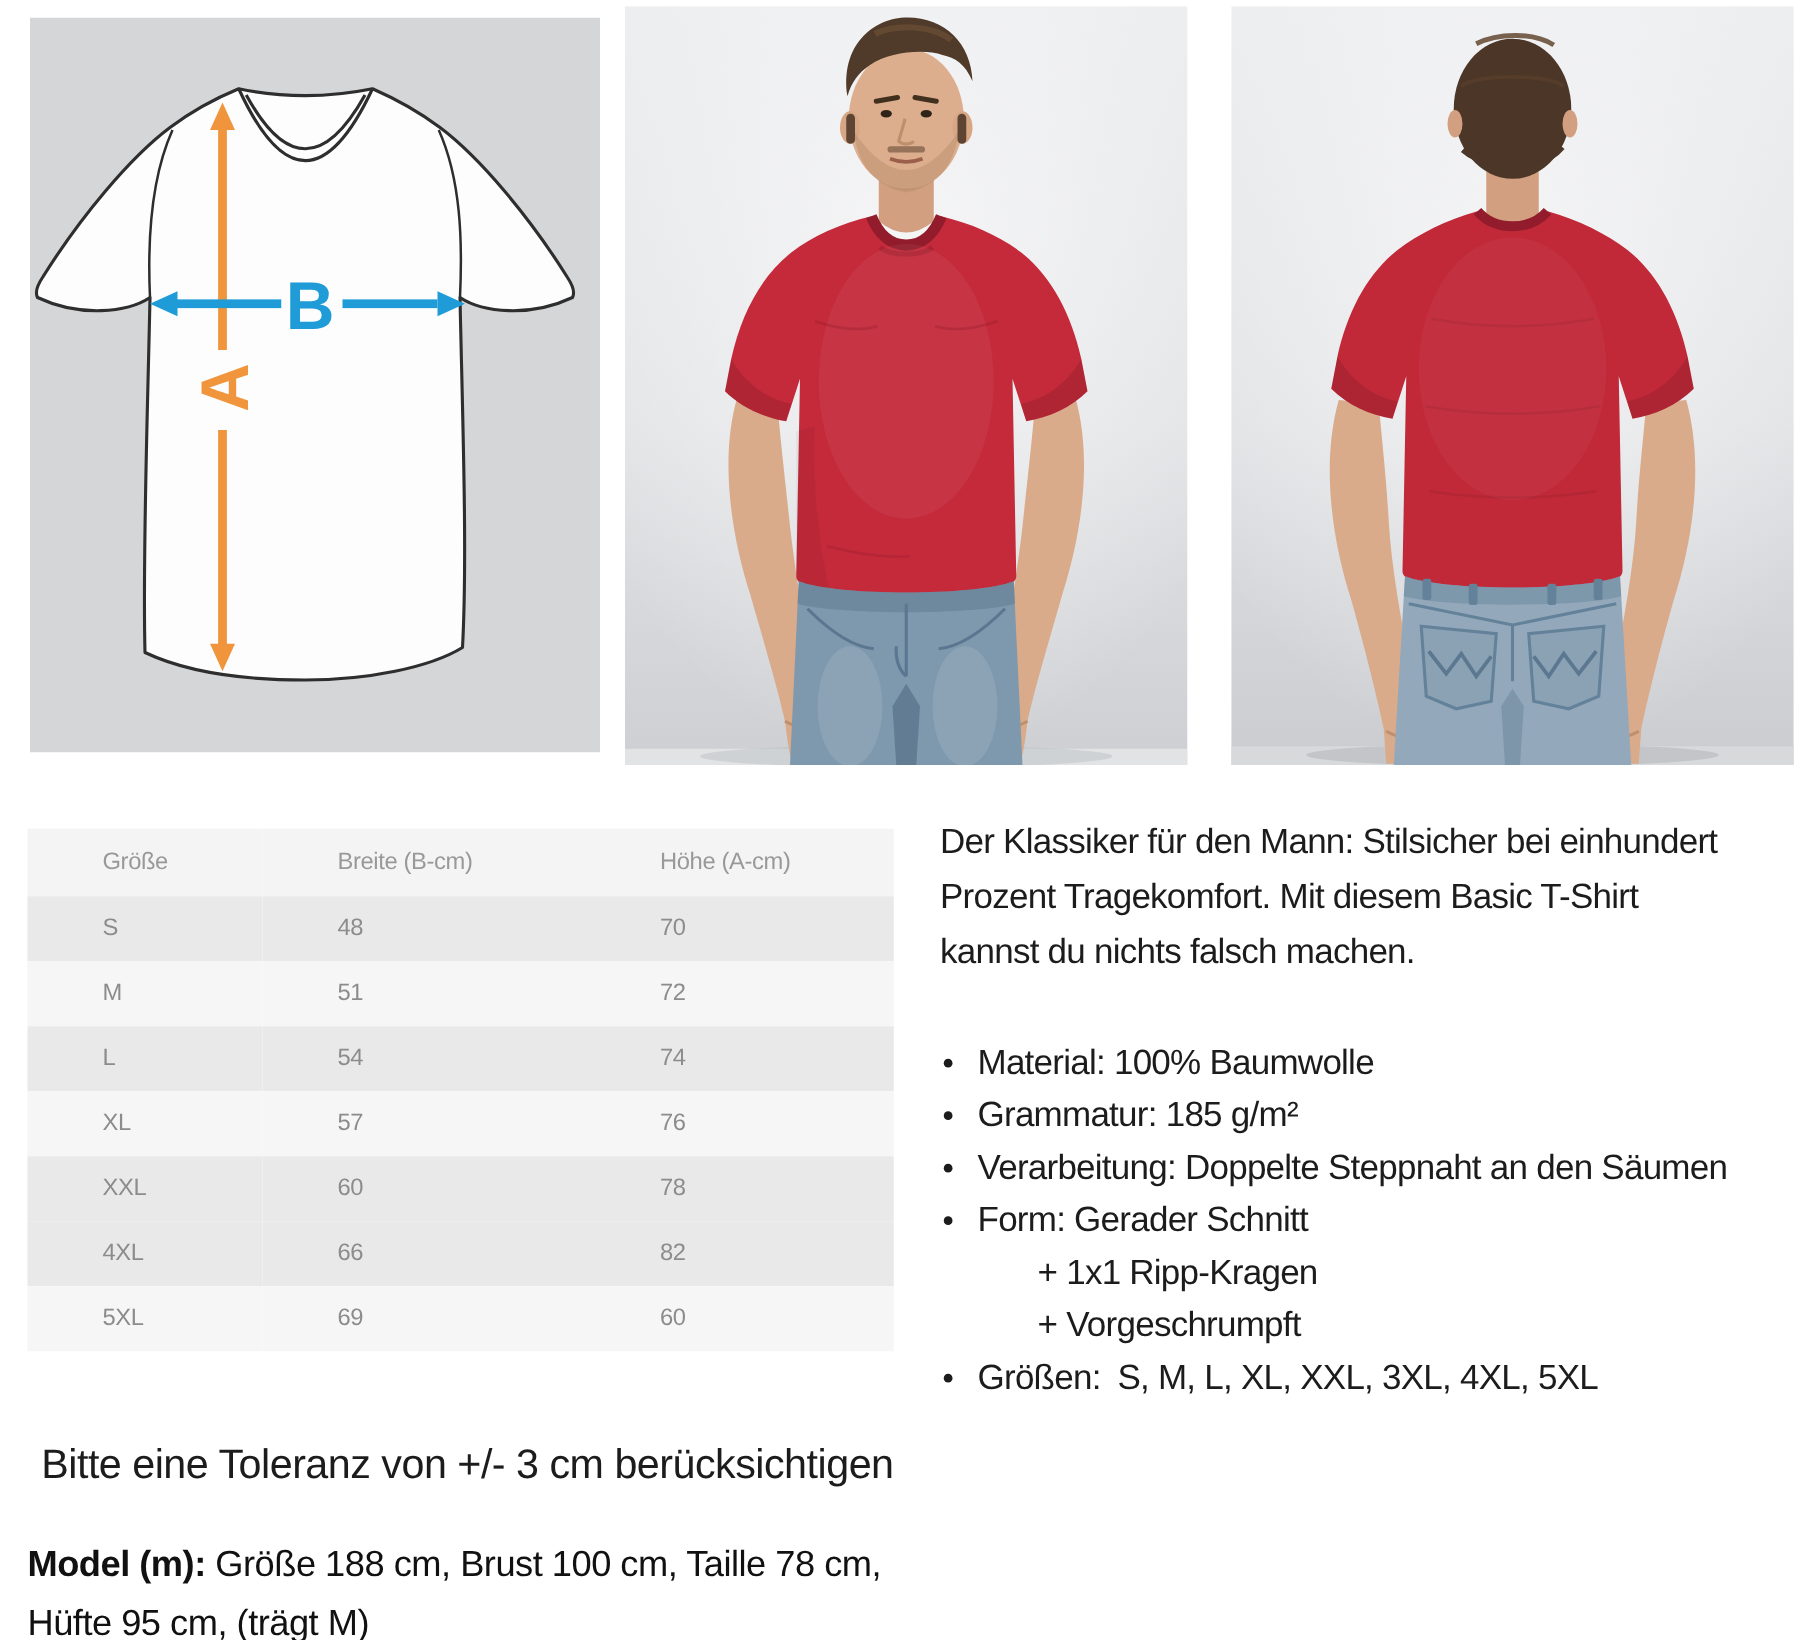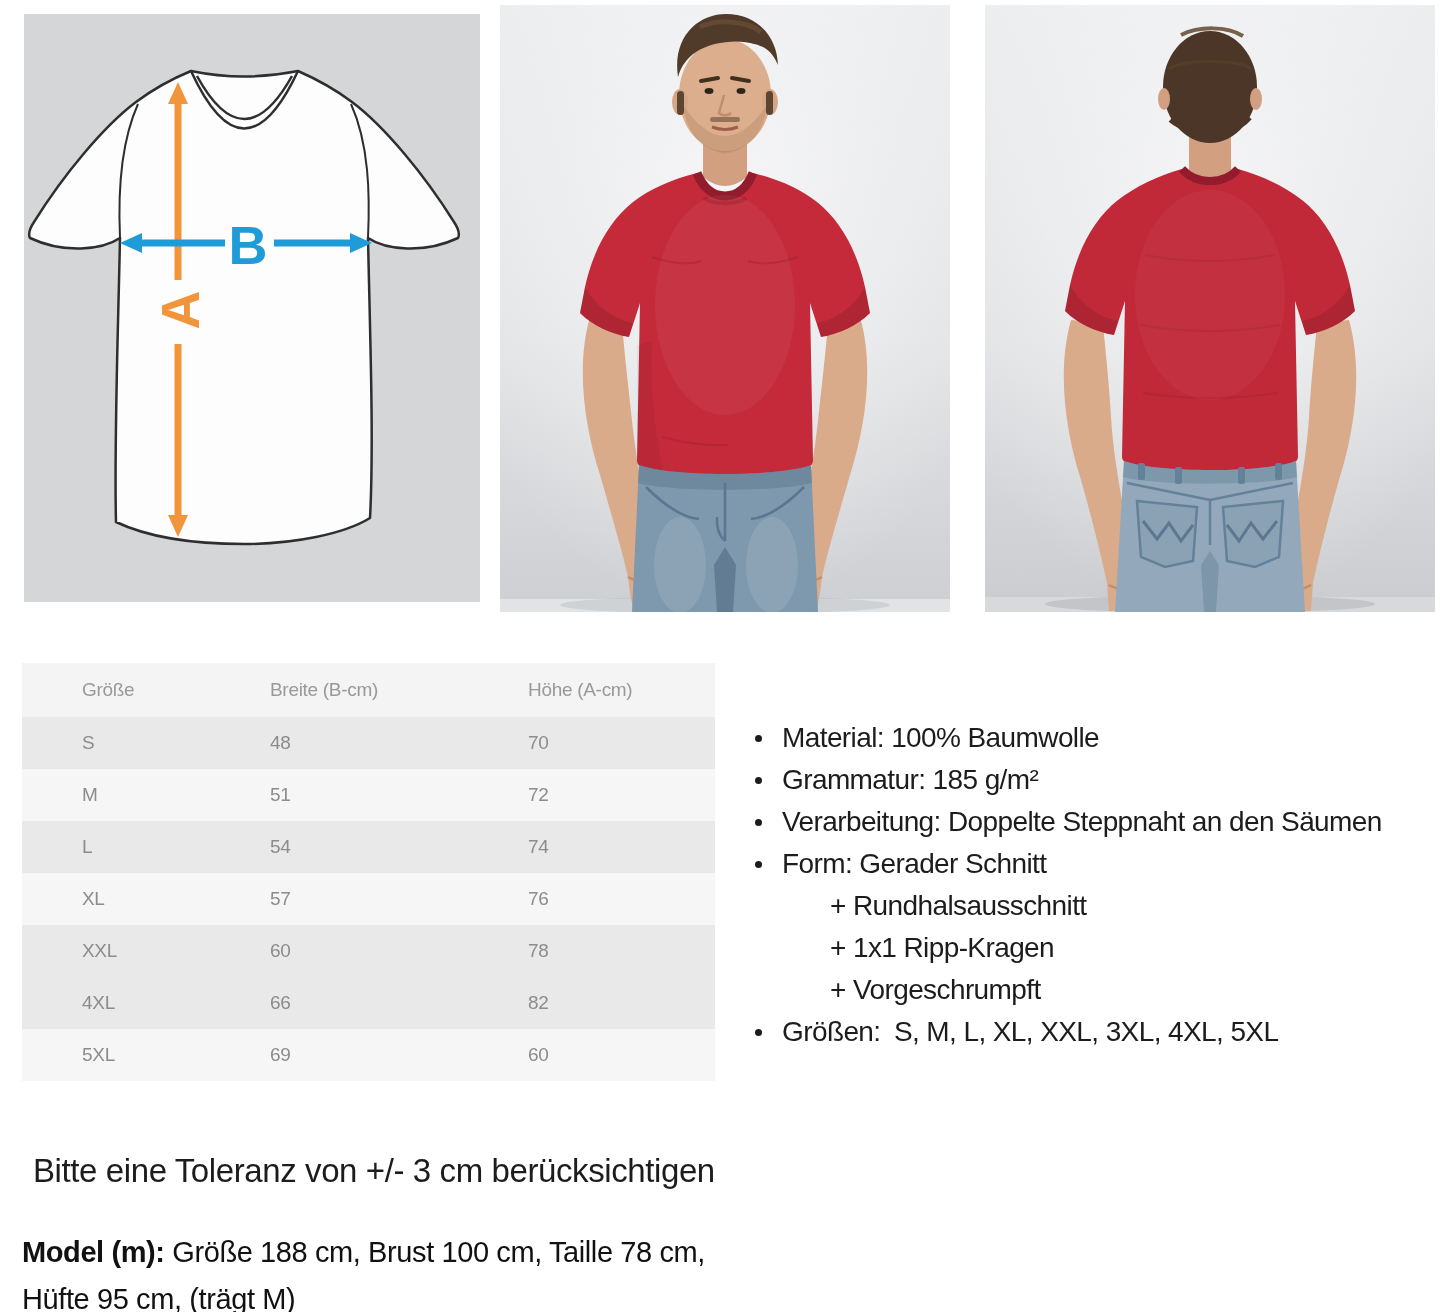--- a/index.html
+++ b/index.html
@@ -23,21 +23,21 @@
   .size-table tr.dark{background:#e9e9ea;}
   .size-table tr.light{background:#f6f6f7;}
 
   .tolerance{position:absolute;left:33px;top:1152px;font-size:33px;letter-spacing:-0.4px;color:#1c1c1c;white-space:nowrap;}
   .model-info{position:absolute;left:22px;top:1229px;font-size:29px;line-height:47px;letter-spacing:-0.4px;color:#111111;white-space:nowrap;}
   .model-info b{font-weight:bold;}
 
   
   .desc{position:absolute;left:752px;top:651px;width:693px;font-size:28px;letter-spacing:-0.6px;color:#1c1c1c;}
   .desc .intro div{line-height:44px;white-space:nowrap;}
-  .bullets{margin-top:66px;}
+  .bullets{margin-top:46px;}
   .bullet{position:relative;line-height:42px;padding-left:30px;white-space:nowrap;}
   .bullet .dot{position:absolute;left:3px;top:18px;width:7px;height:7px;border-radius:50%;background:#1c1c1c;}
   .bullet.sub{padding-left:78px;}
 </style>
 </head>
 <body>
 
 <div class="page">
 
   <div class="panel panel-diagram">
@@ -279,25 +279,29 @@
     </table>
 
   <div class="tolerance">Bitte eine Toleranz von +/- 3 cm berücksichtigen</div>
 
   <div class="model-info">
     <div><b>Model (m):</b><span> Größe 188 cm, Brust 100 cm, Taille 78 cm,</span></div>
     <div>Hüfte 95 cm, (trägt M)</div>
   </div>
 
   <div class="desc">
+    <div class="intro">
+      <div>Der Klassiker für den Mann: Stilsicher bei einhundert</div>
+      <div>Prozent Tragekomfort. Mit diesem Basic T-Shirt</div>
+      <div>kannst du nichts falsch machen.</div>
+    </div>
     <div class="bullets">
       <div class="bullet"><span class="dot"></span><span>Material: 100% Baumwolle</span></div>
       <div class="bullet"><span class="dot"></span><span>Grammatur: 185 g/m²</span></div>
       <div class="bullet"><span class="dot"></span><span>Verarbeitung: Doppelte Steppnaht an den Säumen</span></div>
       <div class="bullet"><span class="dot"></span><span>Form: Gerader Schnitt</span></div>
-      <div class="bullet sub"><span>+ Rundhalsausschnitt</span></div>
       <div class="bullet sub"><span>+ 1x1 Ripp-Kragen</span></div>
       <div class="bullet sub"><span>+ Vorgeschrumpft</span></div>
       <div class="bullet"><span class="dot"></span><span>Größen: S, M, L, XL, XXL, 3XL, 4XL, 5XL</span></div>
     </div>
   </div>
 
 </div>
 
 </body></html>

